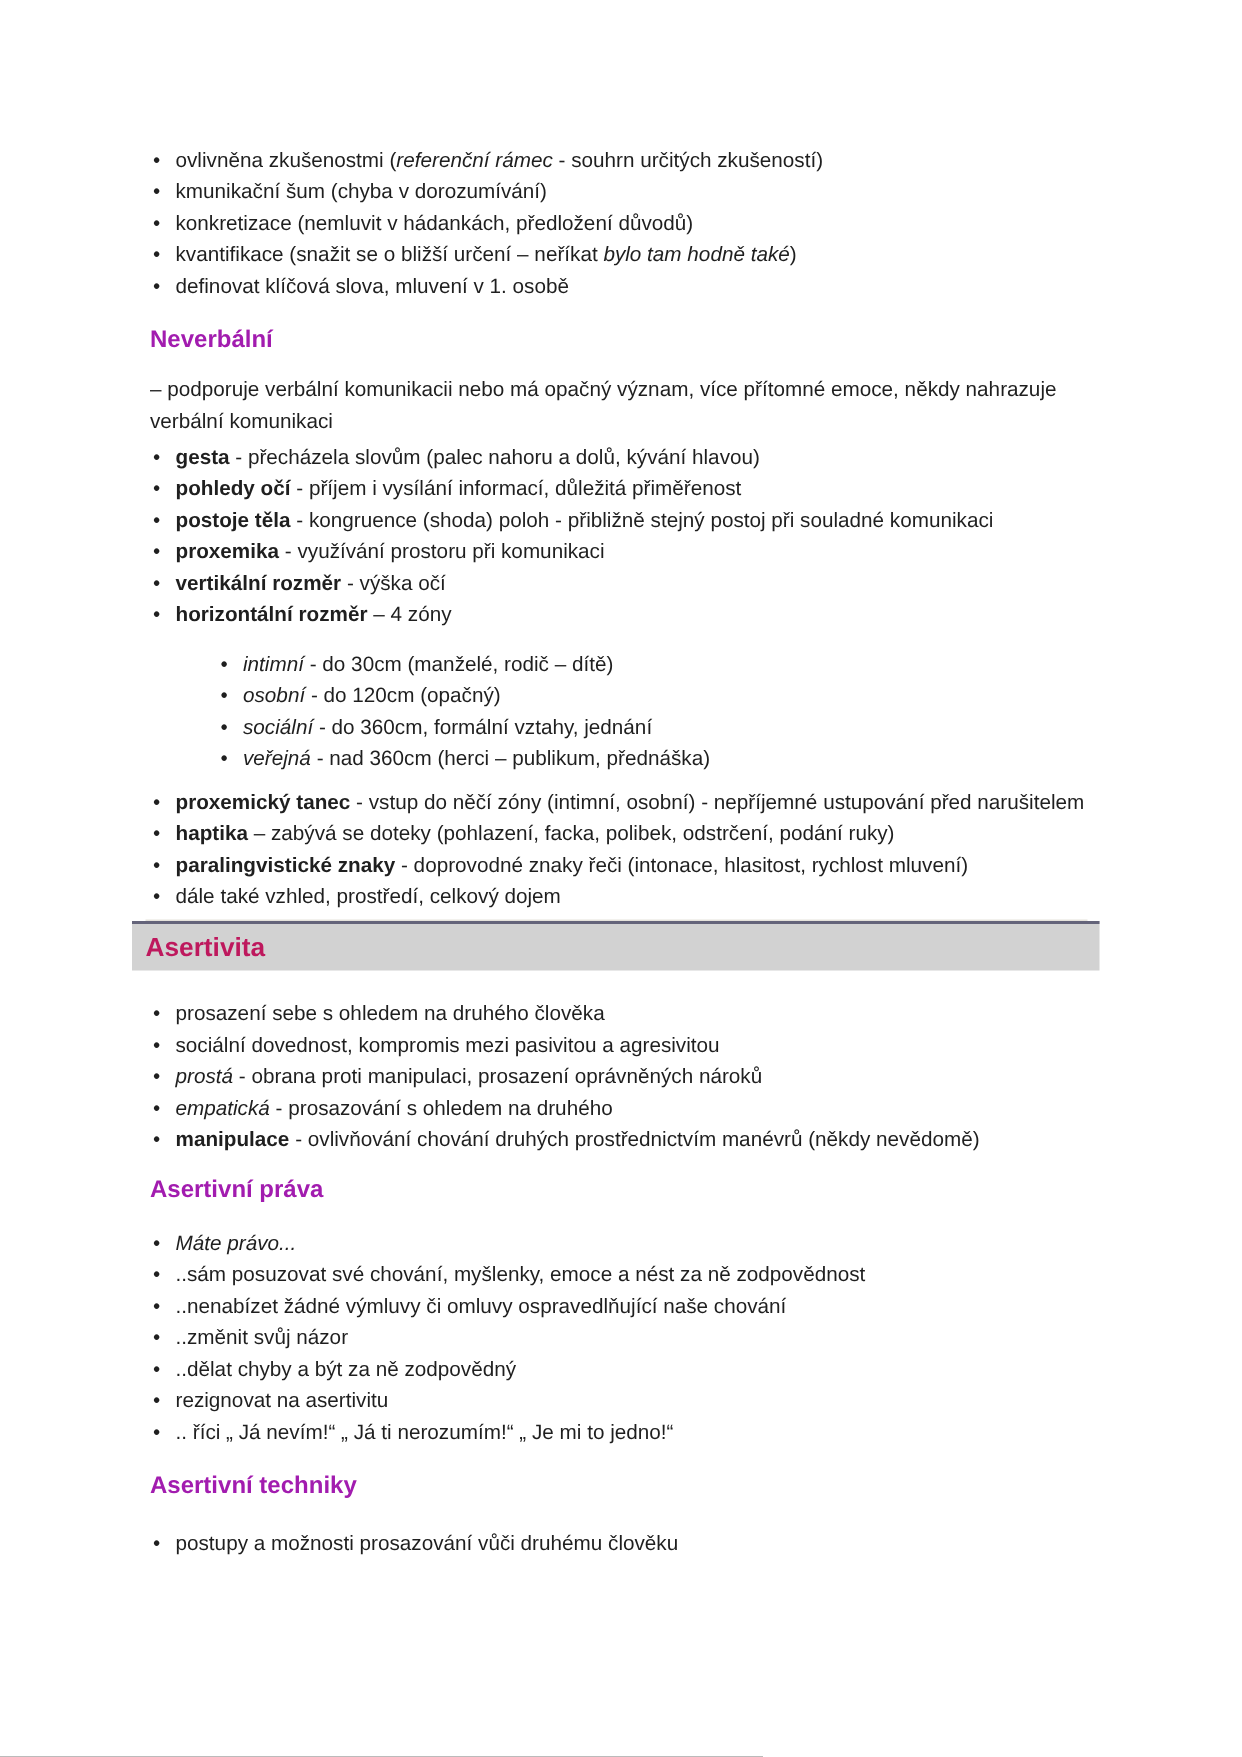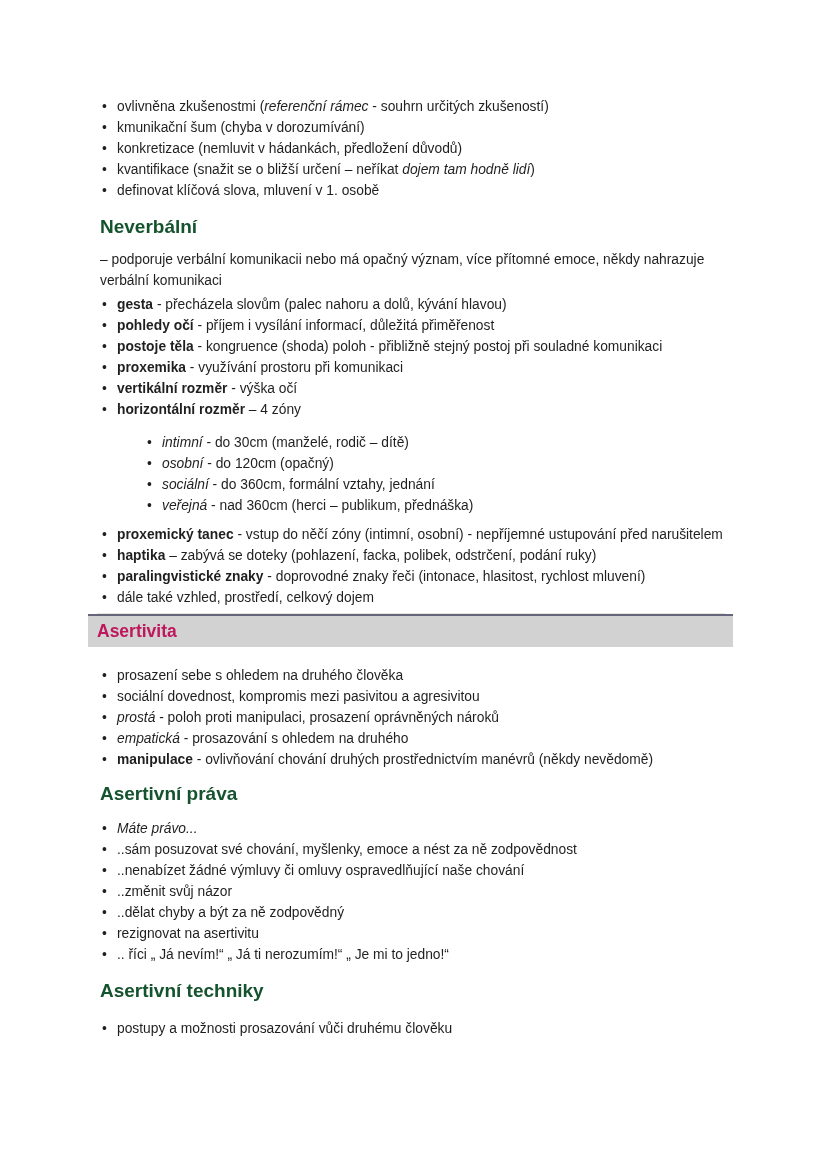--- a/index.html
+++ b/index.html
@@ -19,21 +19,21 @@
     font-size:13.8px;
     line-height:21px;
   }
   ul.bl{list-style:none;margin:0;padding:0;}
   ul.bl li{position:relative;padding-left:17px;line-height:21px;}
   ul.bl li::before{content:"\2022";position:absolute;left:2px;top:0;}
   ul.bl.sub{margin-left:45px;}
   .seg-b{font-weight:bold;}
   .seg-i{font-style:italic;}
   .h-minor{
-    font-size:19px;font-weight:bold;color:#14532d;
+    font-size:16px;font-weight:bold;color:#a21caf;
     margin:0;padding:0;line-height:19px;
   }
   #h-neverbalni{margin-top:16px;}
   .para{margin:13px 0 0 0;padding:0;}
   #list-nonverbal-main{margin-top:3px;}
   #list-zones{margin-top:12px;}
   #list-nonverbal-extra{margin-top:8px;}
   .section-bar{
     margin:6px 0 0 -12px;
     width:645px;
@@ -63,21 +63,21 @@
 </head>
 <body>
 
 <div class="page">
   <div class="content">
 
     <ul class="bl" id="list-communication-tips">
         <li><span>ovlivněna zkušenostmi (</span><span class="seg-i">referenční rámec</span><span> - souhrn určitých zkušeností)</span></li>
         <li><span>kmunikační šum (chyba v dorozumívání)</span></li>
         <li><span>konkretizace (nemluvit v hádankách, předložení důvodů)</span></li>
-        <li><span>kvantifikace (snažit se o bližší určení – neříkat </span><span class="seg-i">dojem tam hodně lidí</span><span>)</span></li>
+        <li><span>kvantifikace (snažit se o bližší určení – neříkat </span><span class="seg-i">bylo tam hodně také</span><span>)</span></li>
         <li><span>definovat klíčová slova, mluvení v 1. osobě</span></li>
       </ul>
 
     <h3 class="h-minor" id="h-neverbalni">Neverbální</h3>
 
     <p class="para"><span>– podporuje verbální komunikacii nebo má opačný význam, více přítomné emoce, někdy nahrazuje verbální komunikaci</span></p>
 
     <ul class="bl" id="list-nonverbal-main">
         <li><span class="seg-b">gesta</span><span> - přecházela slovům (palec nahoru a dolů, kývání hlavou)</span></li>
         <li><span class="seg-b">pohledy očí</span><span> - příjem i vysílání informací, důležitá přiměřenost</span></li>
@@ -101,21 +101,21 @@
         <li><span>dále také vzhled, prostředí, celkový dojem</span></li>
       </ul>
 
     <div class="section-bar">
       <span>Asertivita</span>
     </div>
 
     <ul class="bl" id="list-asertivita">
         <li><span>prosazení sebe s ohledem na druhého člověka</span></li>
         <li><span>sociální dovednost, kompromis mezi pasivitou a agresivitou</span></li>
-        <li><span class="seg-i">prostá</span><span> - poloh proti manipulaci, prosazení oprávněných nároků</span></li>
+        <li><span class="seg-i">prostá</span><span> - obrana proti manipulaci, prosazení oprávněných nároků</span></li>
         <li><span class="seg-i">empatická</span><span> - prosazování s ohledem na druhého</span></li>
         <li><span class="seg-b">manipulace</span><span> - ovlivňování chování druhých prostřednictvím manévrů (někdy nevědomě)</span></li>
       </ul>
 
     <h3 class="h-minor" id="h-prava">Asertivní práva</h3>
 
     <ul class="bl" id="list-prava">
         <li><span class="seg-i">Máte právo...</span></li>
         <li><span>..sám posuzovat své chování, myšlenky, emoce a nést za ně zodpovědnost</span></li>
         <li><span>..nenabízet žádné výmluvy či omluvy ospravedlňující naše chování</span></li>

